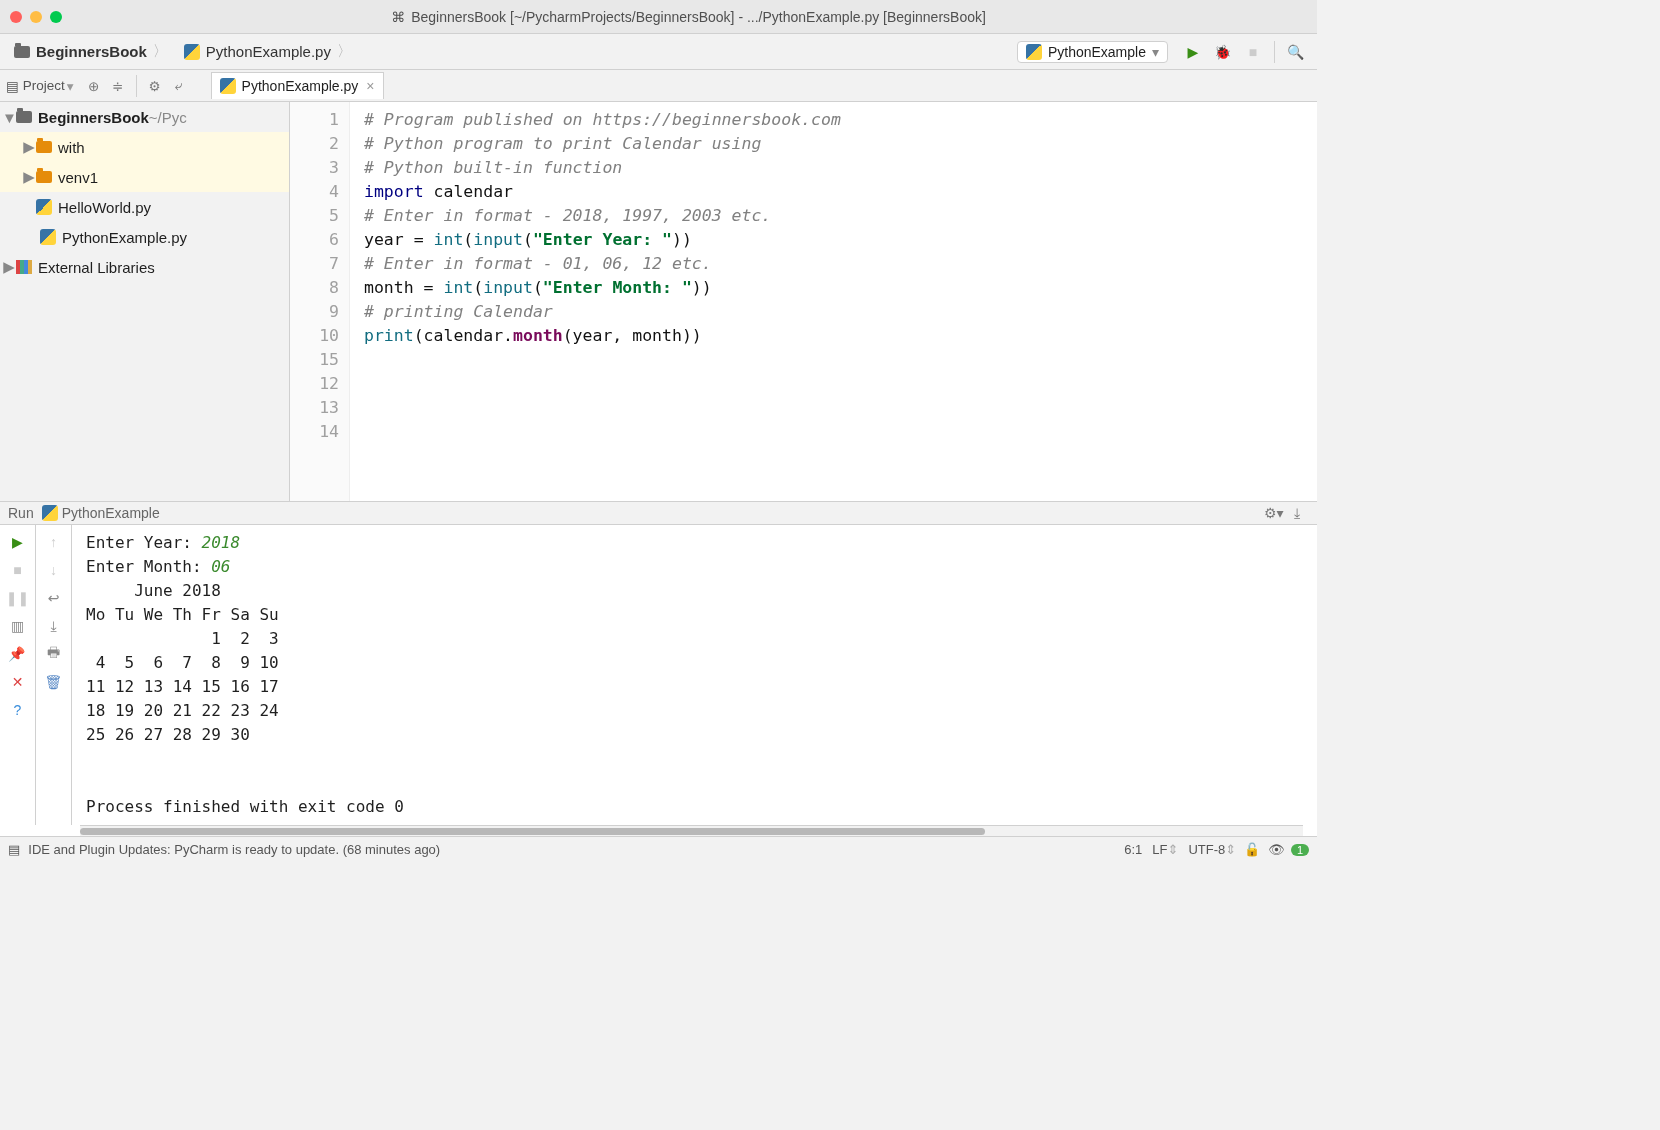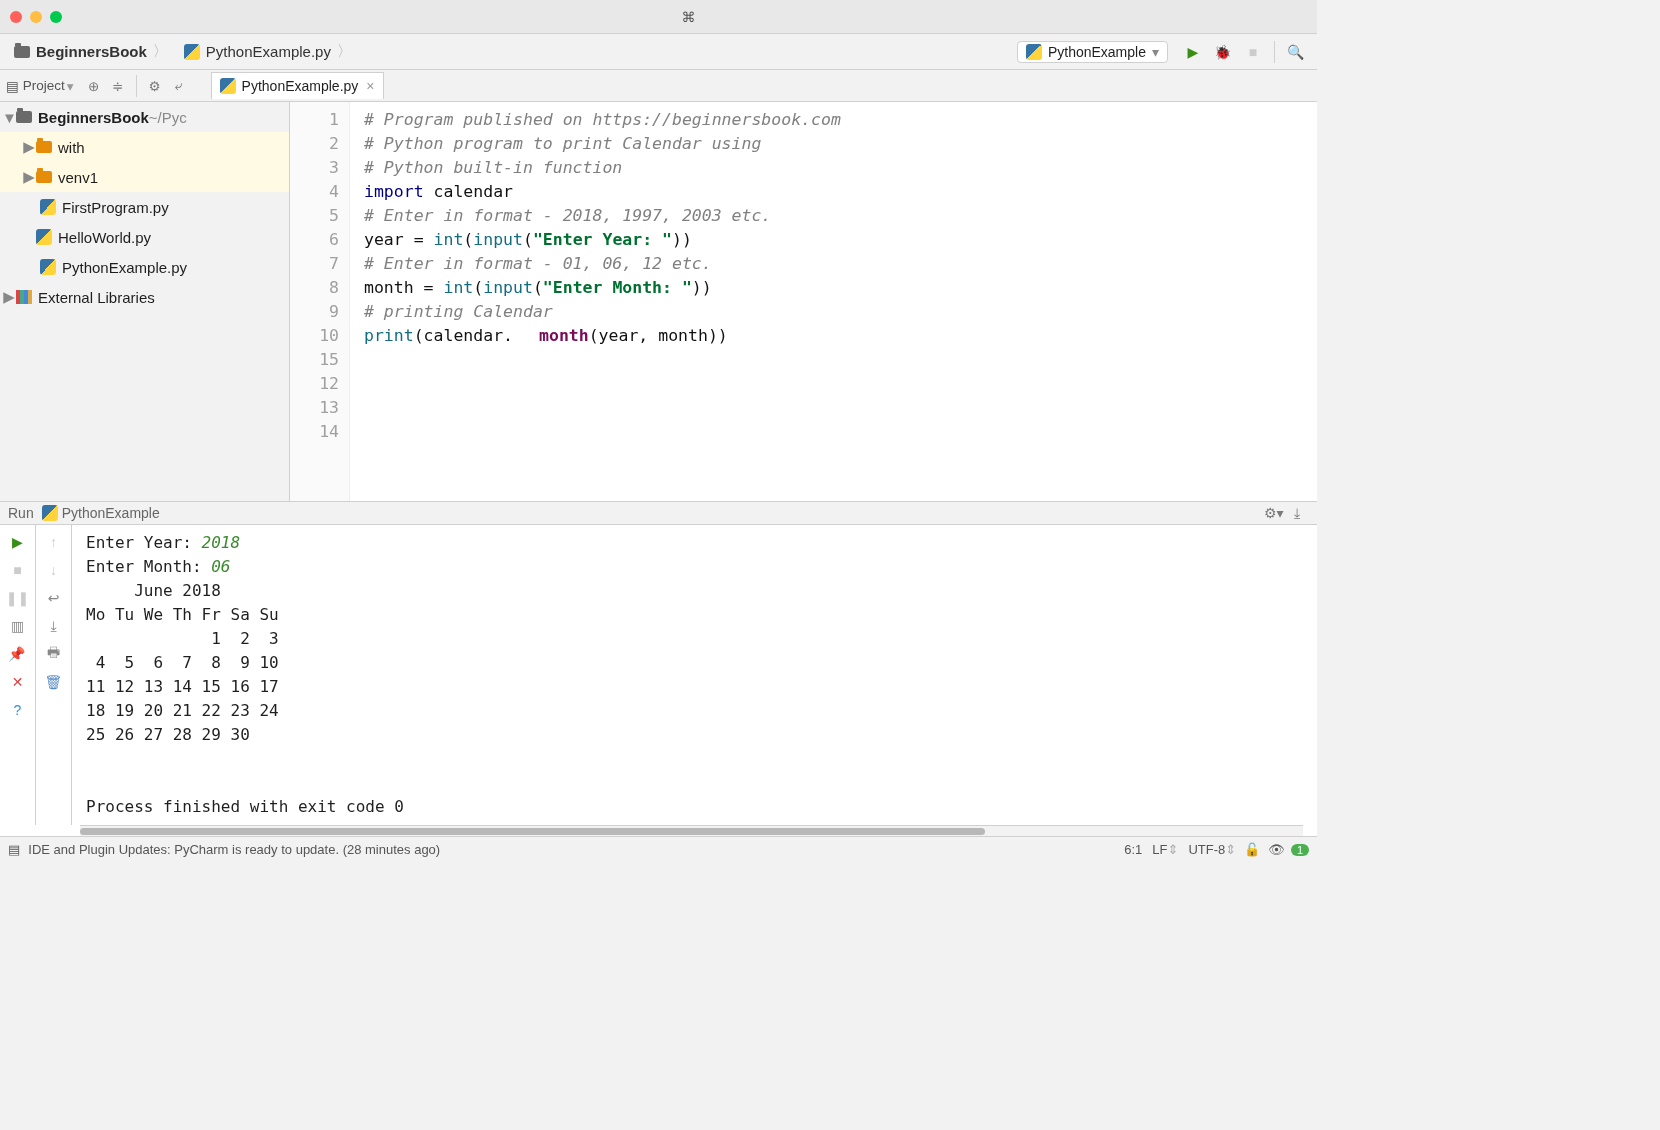--- a/index.html
+++ b/index.html
@@ -43,21 +43,21 @@
   .editor-pane { flex:1; display:flex; flex-direction:column; background:var(--bg-editor);}
   .tab { background:#fff; border:1px solid var(--border); border-bottom:none; padding:5px 8px 5px 8px; display:flex; align-items:center; font-size:14px; margin-left:8px;}
   .tab .x{margin-left:8px;color:#999;}
   .editor { flex:1; display:flex; font-family: "Menlo","Consolas",monospace; font-size:16.5px; overflow:hidden;}
   .gutter { width:60px; text-align:right; color:#a0a0a0; padding:6px 10px 6px 0; background:#fafafa; line-height:24px; border-right:1px solid #eee;}
   .code { padding:6px 0 6px 14px; line-height:24px; white-space:pre;}
   .c-comment{color:var(--comment);font-style:italic;}
   .c-kw{color:var(--kw);font-weight:normal;}
   .c-fn{color:var(--fn);}
   .c-str{color:var(--str);font-weight:bold;}
-  .c-mag{color:var(--mag);font-weight:bold;margin-left:26px;}
+  .c-mag{color:var(--mag);font-weight:bold;}
   .c-norm{color:#111;}
   .cursor-line{background:var(--bg-sel);}
   .run-wrap{height:335px;border-top:1px solid var(--border);display:flex;flex-direction:column;background:#fff;justify-content:flex-end;}
   .run-head{height:26px;display:flex;align-items:center;padding:0 8px;color:#666;font-size:14px;background:var(--bg-pane);border-bottom:1px solid var(--border);}
   .run-body{flex:1;display:flex;}
   .run-left{width:36px;display:flex;flex-direction:column;align-items:center;padding-top:8px;gap:10px;border-right:1px solid var(--border);}
   .run-left2{width:36px;display:flex;flex-direction:column;align-items:center;padding-top:8px;gap:10px;border-right:1px solid var(--border);}
   .ic{width:18px;height:18px;display:flex;align-items:center;justify-content:center;color:#888;}
   .console{flex:1;padding:6px 14px;font-family:"Menlo","Consolas",monospace;font-size:16px;line-height:24px;white-space:pre;overflow-x:auto;}
   .console .inpv{color:#3a8a2d;font-style:italic;}
@@ -69,20 +69,21 @@
 </style>
 </head>
 <body>
 
 <div class="titlebar">
   <div class="dot r"></div>
   <div class="dot y"></div>
   <div class="dot g"></div>
   <div class="title-center">
     <span>⌘</span>
+    <span>BeginnersBook [~/PycharmProjects/BeginnersBook] - .../PythonExample.py [BeginnersBook]</span>
   </div>
 </div>
 
 <div class="navbar">
   <div class="crumbs">
     <div class="crumb">
       <span class="folder-dark"></span>
       <b>BeginnersBook</b>
       <span class="chev">〉</span>
     </div>
@@ -134,24 +135,20 @@
       </div>
       <div class="row hl" style="padding-left:22px">
         <span class="tri">▶</span>
         <span class="folder-orange"></span>
         <span>with</span>
       </div>
       <div class="row hl" style="padding-left:22px">
         <span class="tri">▶</span>
         <span class="folder-orange"></span>
         <span>venv1</span>
-      </div>
-      <div class="row" style="padding-left:40px">
-        <span class="py-icon"></span>
-        <span>FirstProgram.py</span>
       </div>
       <div class="row" style="padding-left:36px">
         <span class="py-icon"></span>
         <span>HelloWorld.py</span>
       </div>
       <div class="row" style="padding-left:40px">
         <span class="py-icon"></span>
         <span>PythonExample.py</span>
       </div>
       <div class="row" style="padding-left:2px">
@@ -216,21 +213,21 @@
     </div>
     <div class="console" id="console"><div><span>Enter Year: </span><span class="inpv">2018</span></div><div><span>Enter Month: </span><span class="inpv">06</span></div><div><span>     June 2018</span></div><div><span>Mo Tu We Th Fr Sa Su</span></div><div><span>             1  2  3</span></div><div><span> 4  5  6  7  8  9 10</span></div><div><span>11 12 13 14 15 16 17</span></div><div><span>18 19 20 21 22 23 24</span></div><div><span>25 26 27 28 29 30</span></div><div>&nbsp;</div><div>&nbsp;</div><div><span>Process finished with exit code 0</span></div></div>
   </div>
   <div class="scrollh" style="border-top:1px solid var(--border);margin:0 14px 0 80px;position:relative">
     <div class="thumb" style="left:0;width:74%"></div>
   </div>
 </div>
 
 <div class="status">
   <span style="margin-right:8px">▤</span>
-  <span>IDE and Plugin Updates: PyCharm is ready to update. (28 minutes ago)</span>
+  <span>IDE and Plugin Updates: PyCharm is ready to update. (68 minutes ago)</span>
   <span class="sp"></span>
   <span>6:1</span>
   <span style="margin:0 10px"><span>LF</span><span style="color:#aaa">⇕</span></span>
   <span><span>UTF-8</span><span style="color:#aaa">⇕</span></span>
   <span style="margin:0 8px">🔓</span>
   <span>👁</span>
   <span class="badge">1</span>
 </div>
 
 </body></html>

